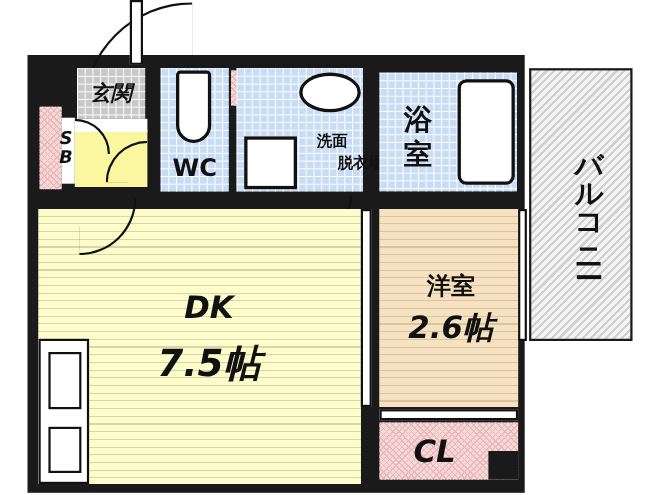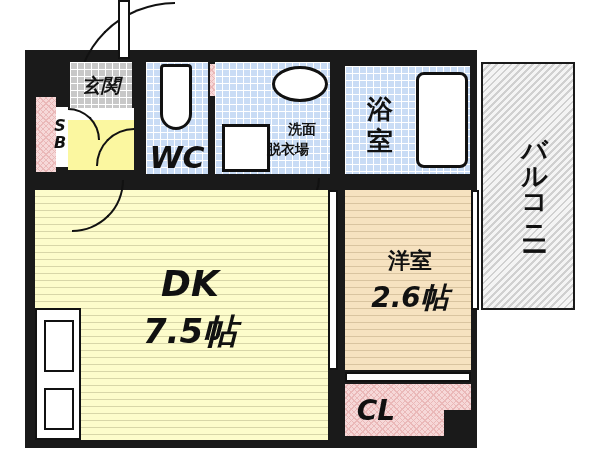--- a/index.html
+++ b/index.html
@@ -33,50 +33,50 @@
 
 <div class="abs pink" style="left:36px;top:97px;width:20px;height:75px;"></div>
 <div class="abs" style="left:56px;top:107px;width:12px;height:60px;background:#fff;"></div>
 <div class="lbl" style="left:50px;top:118px;width:20px;font-size:16px;font-style:italic;line-height:1.05;white-space:normal;word-break:break-all;">SB</div>
 
 <div class="door-arc" style="left:68px;top:108px;width:32px;height:32px;border-radius:0 100% 0 0;border-left:none;border-bottom:none;"></div>
 <div class="door-arc" style="left:96px;top:128px;width:38px;height:38px;border-radius:100% 0 0 0;border-right:none;border-bottom:none;"></div>
 
 <div class="abs tile-blue" style="left:146px;top:62px;width:62px;height:112px;"></div>
 <div class="fixture" style="left:160px;top:64px;width:32px;height:66px;border-radius:4px 4px 16px 16px;"></div>
-<div class="lbl" style="left:148px;top:143px;width:58px;font-size:30px;font-style:italic;">WC</div>
+<div class="lbl" style="left:148px;top:143px;width:58px;font-size:22px;">WC</div>
 
 <div class="abs pink" style="left:210px;top:64px;width:20px;height:32px;"></div>
 
 <div class="abs tile-blue" style="left:215px;top:62px;width:115px;height:112px;"></div>
 <div class="fixture" style="left:272px;top:66px;width:56px;height:36px;border-radius:50%;"></div>
 <div class="fixture" style="left:222px;top:124px;width:48px;height:48px;"></div>
 <div class="lbl" style="left:272px;top:122px;width:60px;font-size:14px;">洗面</div>
-<div class="lbl" style="left:258px;top:142px;width:60px;font-size:14px;">脱衣場</div>
+<div class="lbl" style="left:270px;top:142px;width:60px;font-size:14px;padding-left:28px;">脱衣場</div>
 <div class="abs" style="left:280px;top:178px;width:40px;height:40px;border:2.5px solid #111;border-top:none;border-left:none;border-radius:0 0 100% 0;box-sizing:border-box;"></div>
 
 <div class="abs tile-blue" style="left:345px;top:66px;width:125px;height:108px;"></div>
 <div class="fixture" style="left:416px;top:72px;width:52px;height:96px;border-radius:8px;"></div>
 <div class="lbl" style="left:360px;top:96px;width:40px;font-size:26px;">浴</div>
 <div class="lbl" style="left:360px;top:128px;width:40px;font-size:26px;">室</div>
 
 <div class="abs balcony" style="left:481px;top:62px;width:94px;height:248px;box-sizing:border-box;"></div>
 <div class="lbl" style="left:520px;top:120px;width:28px;font-size:26px;writing-mode:vertical-rl;">バルコニー</div>
 
 <div class="abs floor-yellow" style="left:35px;top:190px;width:293px;height:250px;"></div>
 <div class="abs" style="left:35px;top:308px;width:46px;height:132px;background:#fff;border:2px solid #111;box-sizing:border-box;"></div>
 <div class="fixture" style="left:44px;top:320px;width:30px;height:52px;border-width:2px;"></div>
 <div class="fixture" style="left:44px;top:388px;width:30px;height:42px;border-width:2px;"></div>
-<div class="lbl" style="left:130px;top:266px;width:120px;font-size:36px;font-style:italic;">DK</div>
+<div class="lbl" style="left:130px;top:266px;width:120px;font-size:28px;font-style:italic;">DK</div>
 <div class="lbl" style="left:110px;top:314px;width:160px;font-size:34px;font-style:italic;">7.5帖</div>
 <div class="abs" style="left:72px;top:180px;width:52px;height:52px;border:2.5px solid #111;border-top:none;border-left:none;border-radius:0 0 100% 0;box-sizing:border-box;"></div>
 
 <div class="abs floor-wood" style="left:345px;top:190px;width:126px;height:180px;"></div>
 <div class="lbl" style="left:360px;top:250px;width:100px;font-size:22px;">洋室</div>
 <div class="lbl" style="left:360px;top:284px;width:100px;font-size:28px;font-style:italic;">2.6帖</div>
 <div class="abs" style="left:345px;top:372px;width:126px;height:10px;background:#fff;border:2px solid #111;box-sizing:border-box;"></div>
 
 <div class="abs pink" style="left:345px;top:384px;width:126px;height:52px;"></div>
 <div class="abs wall" style="left:444px;top:410px;width:27px;height:26px;"></div>
-<div class="lbl" style="left:341px;top:397px;width:70px;font-size:28px;font-style:italic;">CL</div>
+<div class="lbl" style="left:360px;top:397px;width:70px;font-size:28px;font-style:italic;">CL</div>
 
 <div class="abs" style="left:328px;top:190px;width:10px;height:180px;background:#fff;border:2px solid #111;box-sizing:border-box;"></div>
 <div class="abs" style="left:471px;top:190px;width:8px;height:120px;background:#fff;border:2px solid #111;box-sizing:border-box;"></div>
 
 </body></html>

